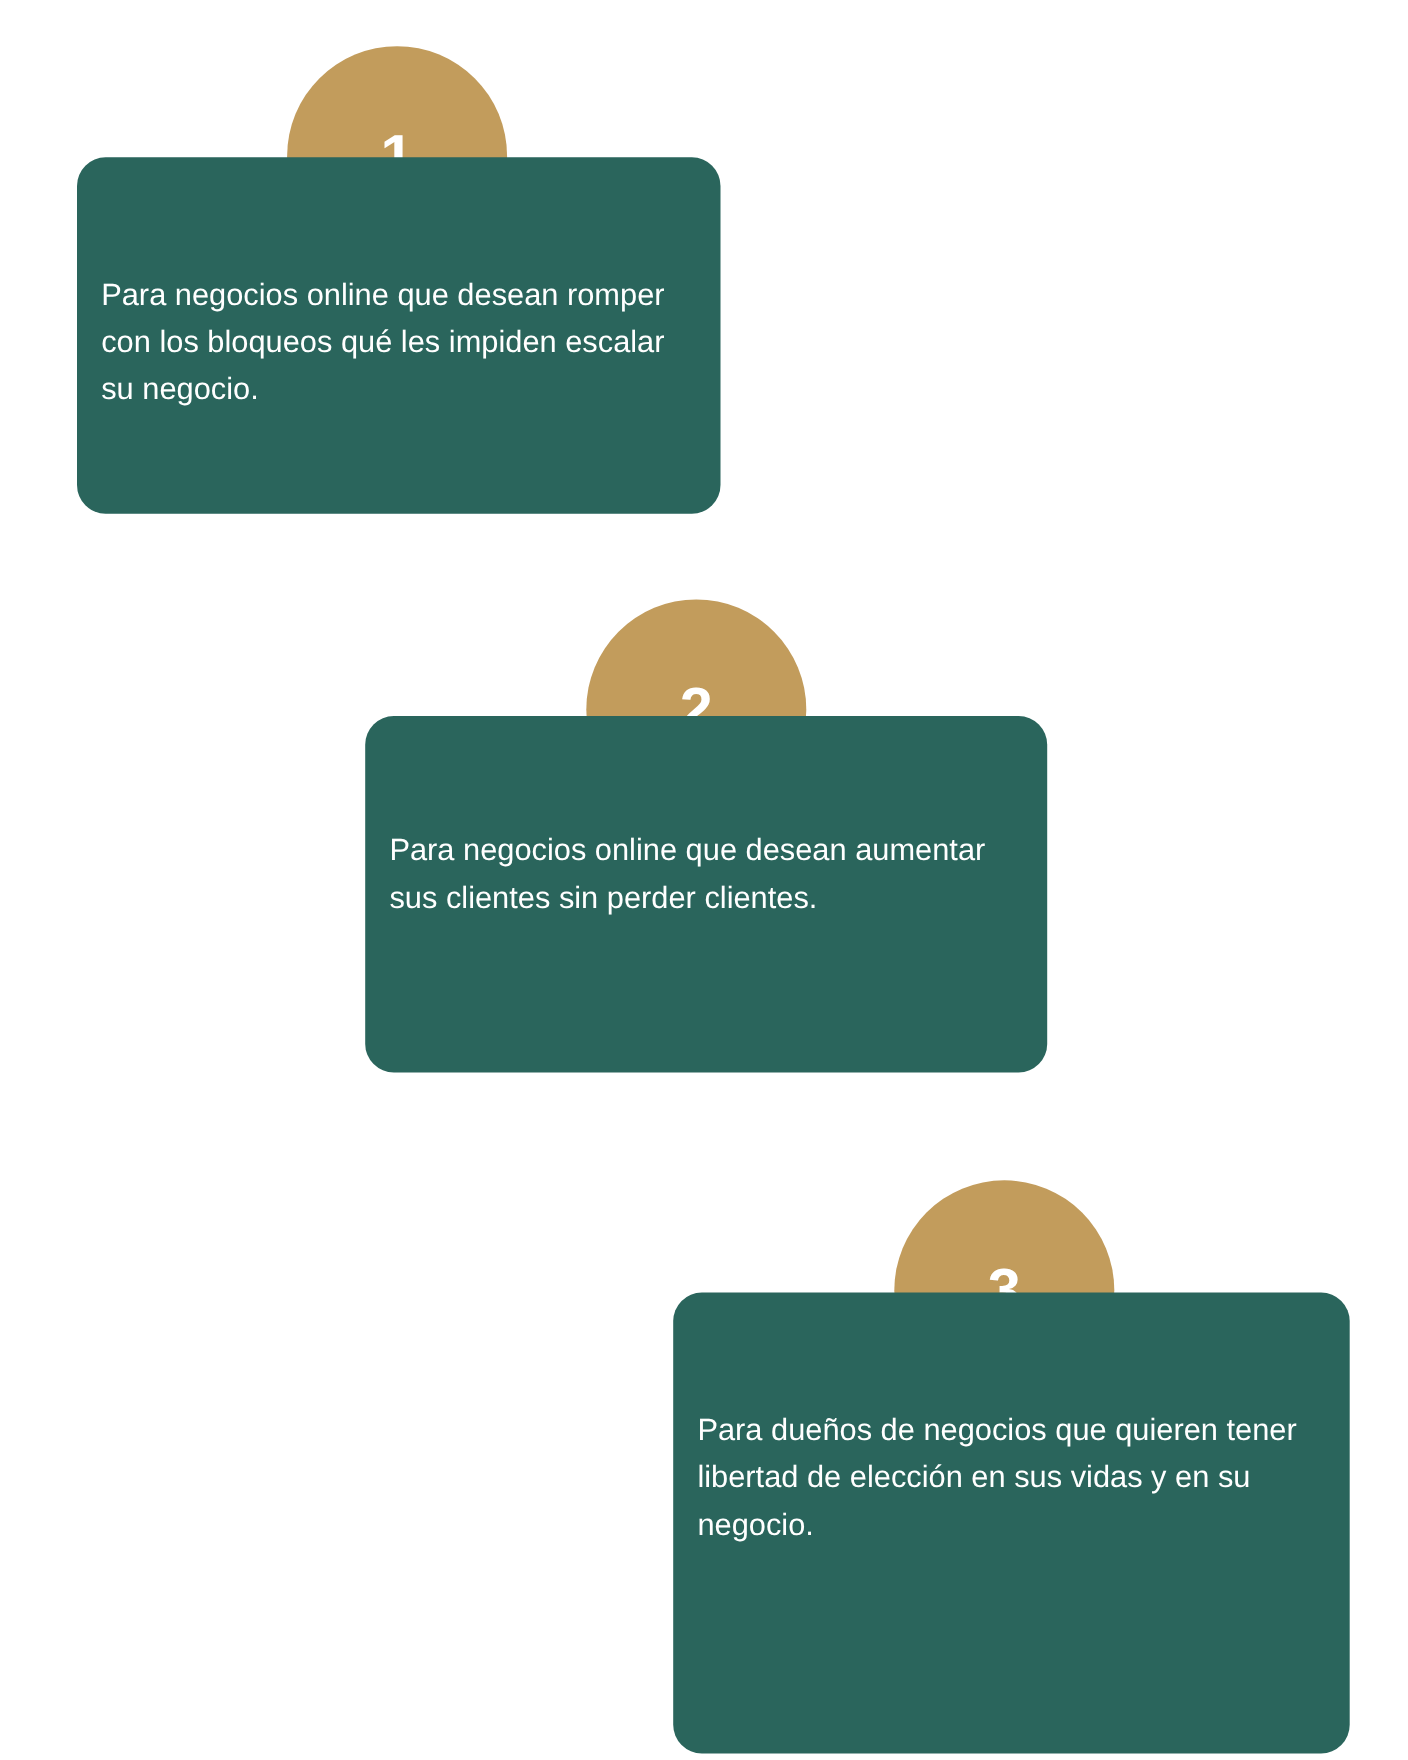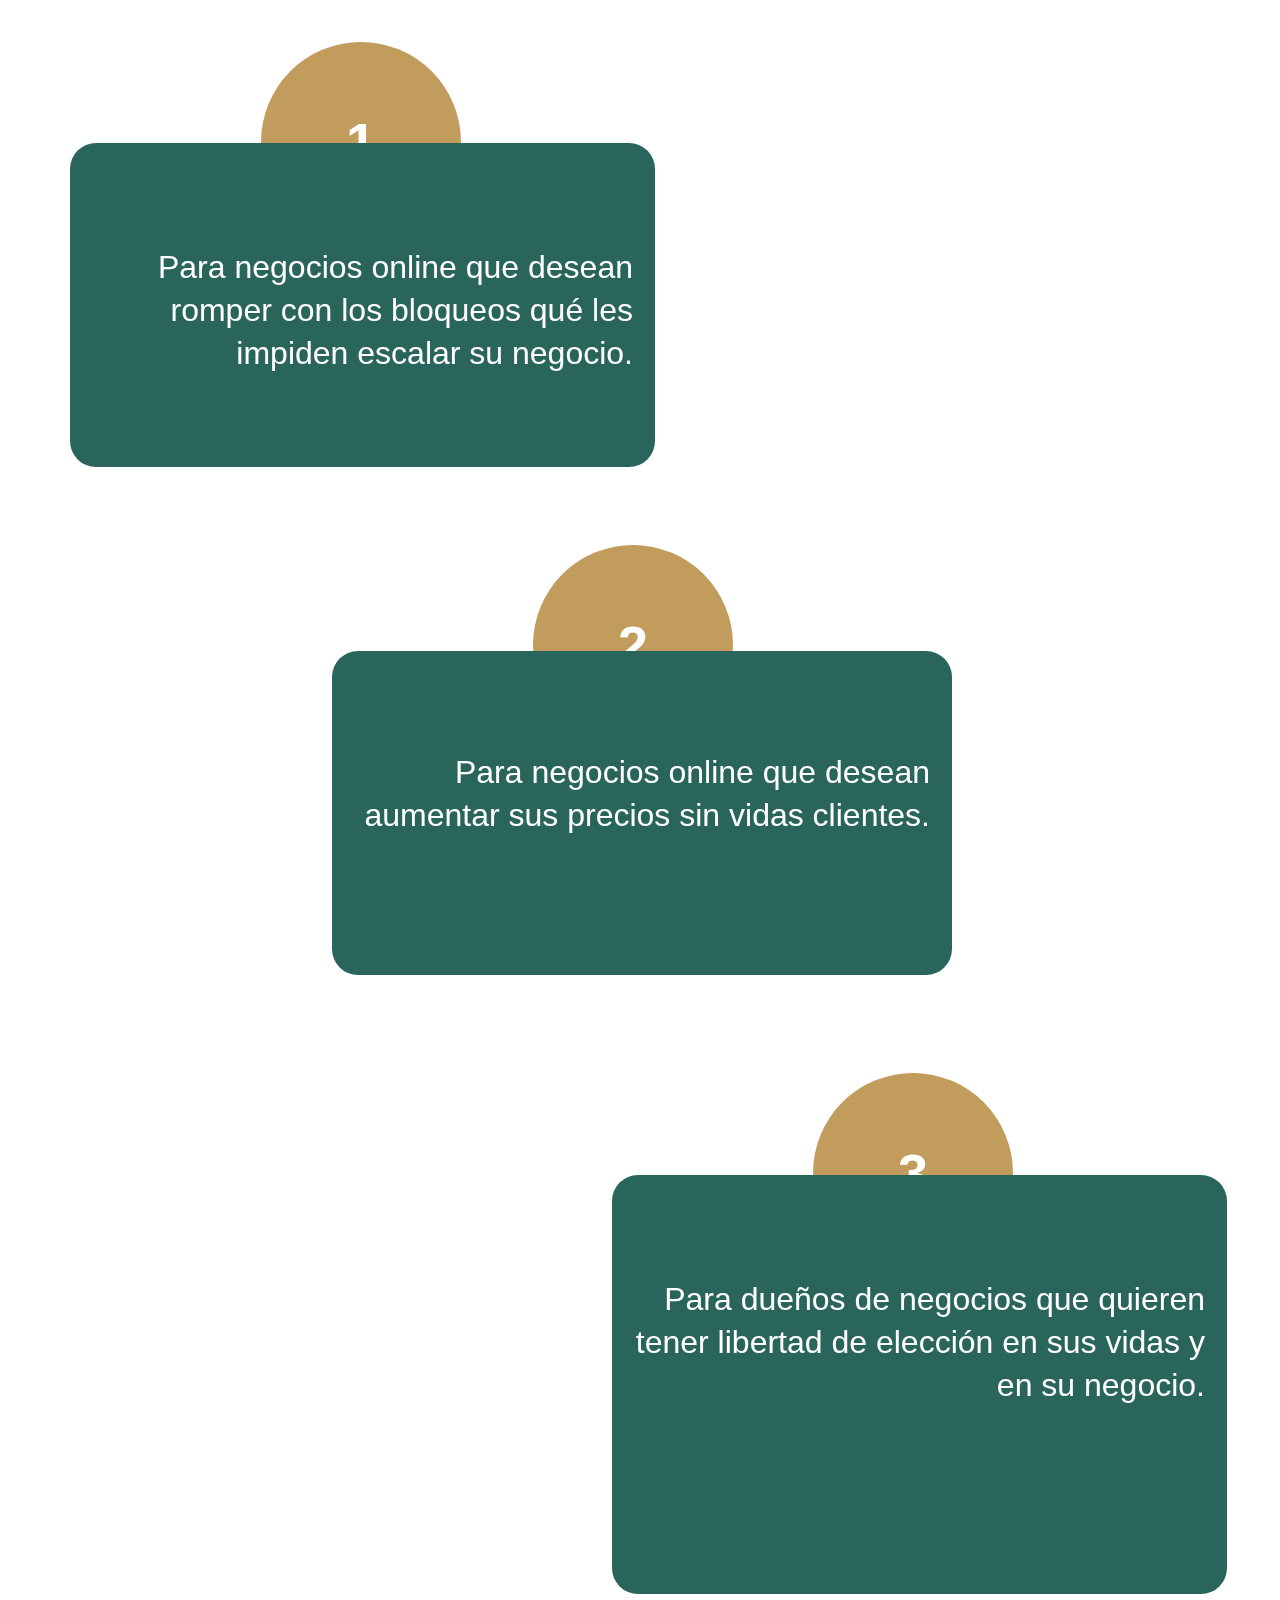--- a/index.html
+++ b/index.html
@@ -48,24 +48,24 @@
     border-radius: 26px;
     z-index: 2;
     box-sizing: border-box;
   }
   .card-text {
     position: absolute;
     left: 0;
     right: 0;
     color: #ffffff;
     font-family: "Liberation Sans", sans-serif;
-    font-size: 32px;
+    font-size: 28px;
     font-weight: 400;
     line-height: 43px;
-    text-align: right;
+    text-align: left;
     padding: 0 22px;
     box-sizing: border-box;
     white-space: pre-line;
   }
 
   
   #step-1 .badge { left: 261px; top: 42px; }
   #step-1 .card  { left: 70px;  top: 143px; width: 585px; height: 324px; }
   #step-1 .card-text { top: 103px; }
 
@@ -91,21 +91,21 @@
     <div class="card">
       <div class="card-text">Para negocios online que desean romper con los bloqueos qué les impiden escalar su negocio.</div>
     </div>
   </div>
 
   <div class="step" id="step-2">
     <div class="badge">
       <span class="badge-number">2</span>
     </div>
     <div class="card">
-      <div class="card-text">Para negocios online que desean aumentar sus precios sin vidas clientes.</div>
+      <div class="card-text">Para negocios online que desean aumentar sus clientes sin perder clientes.</div>
     </div>
   </div>
 
   <div class="step" id="step-3">
     <div class="badge">
       <span class="badge-number">3</span>
     </div>
     <div class="card">
       <div class="card-text">Para dueños de negocios que quieren tener libertad de elección en sus vidas y en su negocio.</div>
     </div>

